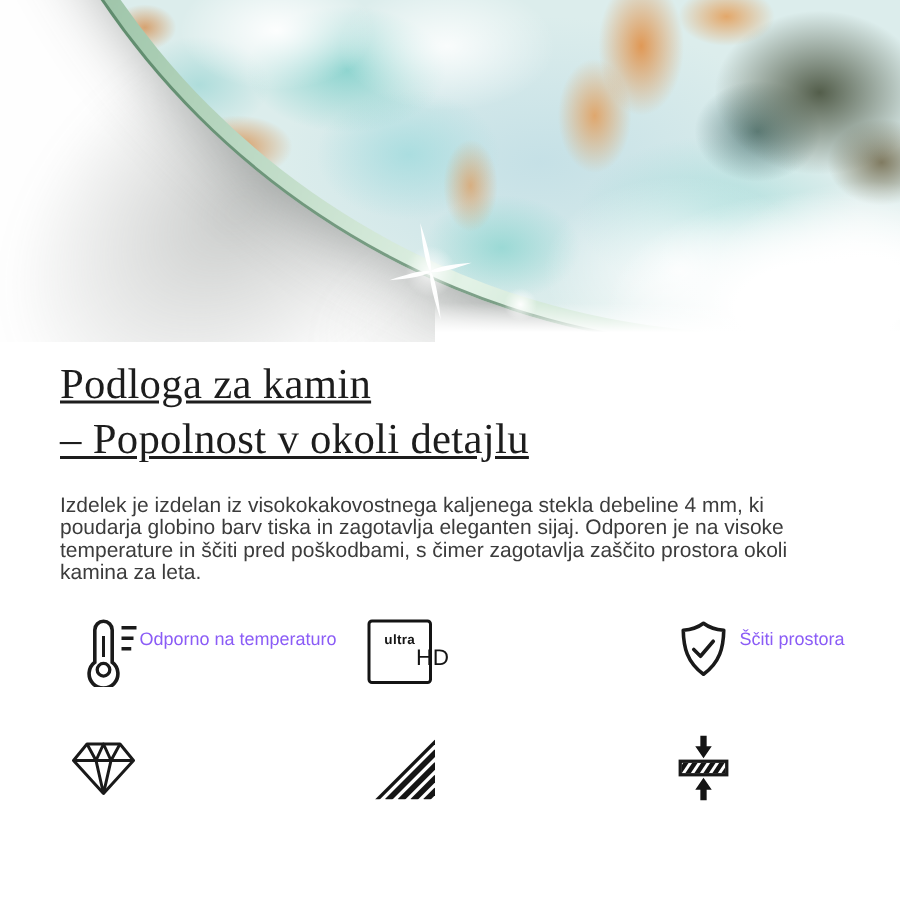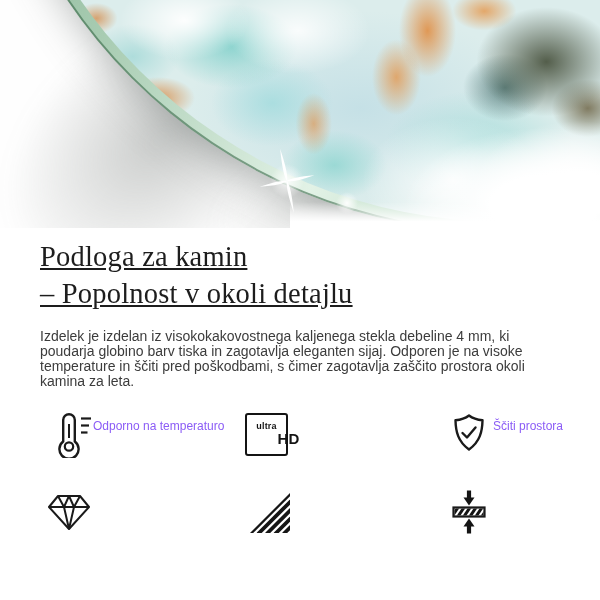--- a/index.html
+++ b/index.html
@@ -57,21 +57,21 @@
   
   .features{display:grid;grid-template-columns:200px 200px 200px;justify-items:center;
     row-gap:30px;margin-top:21px;}
   .feature{display:flex;flex-direction:row;align-items:flex-start;width:190px;}
   .feature .icon-wrap{height:48px;display:flex;align-items:center;justify-content:center;}
   .feature .label{margin-top:9px;font-size:12px;color:#8b5cf6;text-align:center;white-space:nowrap;}
   .icon-stroke{stroke:#1a1a1a;fill:none;}
   .hd-box{width:39px;height:39px;border:2.6px solid #141414;border-radius:3px;
     display:flex;flex-direction:column;align-items:center;justify-content:center;line-height:1;}
   .hd-box .t1{font-size:9px;font-weight:600;color:#141414;letter-spacing:.2px;}
-  .hd-box .t2{font-size:15px;font-weight:700;color:#141414;margin-top:0.5px;letter-spacing:.3px;padding-left:44px;}
+  .hd-box .t2{font-size:15px;font-weight:400;color:#141414;margin-top:0.5px;letter-spacing:.3px;padding-left:44px;}
 </style>
 </head>
 <body>
 
 <div class="hero">
   <div class="shadow1"></div>
   <div class="shadow2"></div>
   <div class="disc">
     <div class="art"></div>
   </div>

